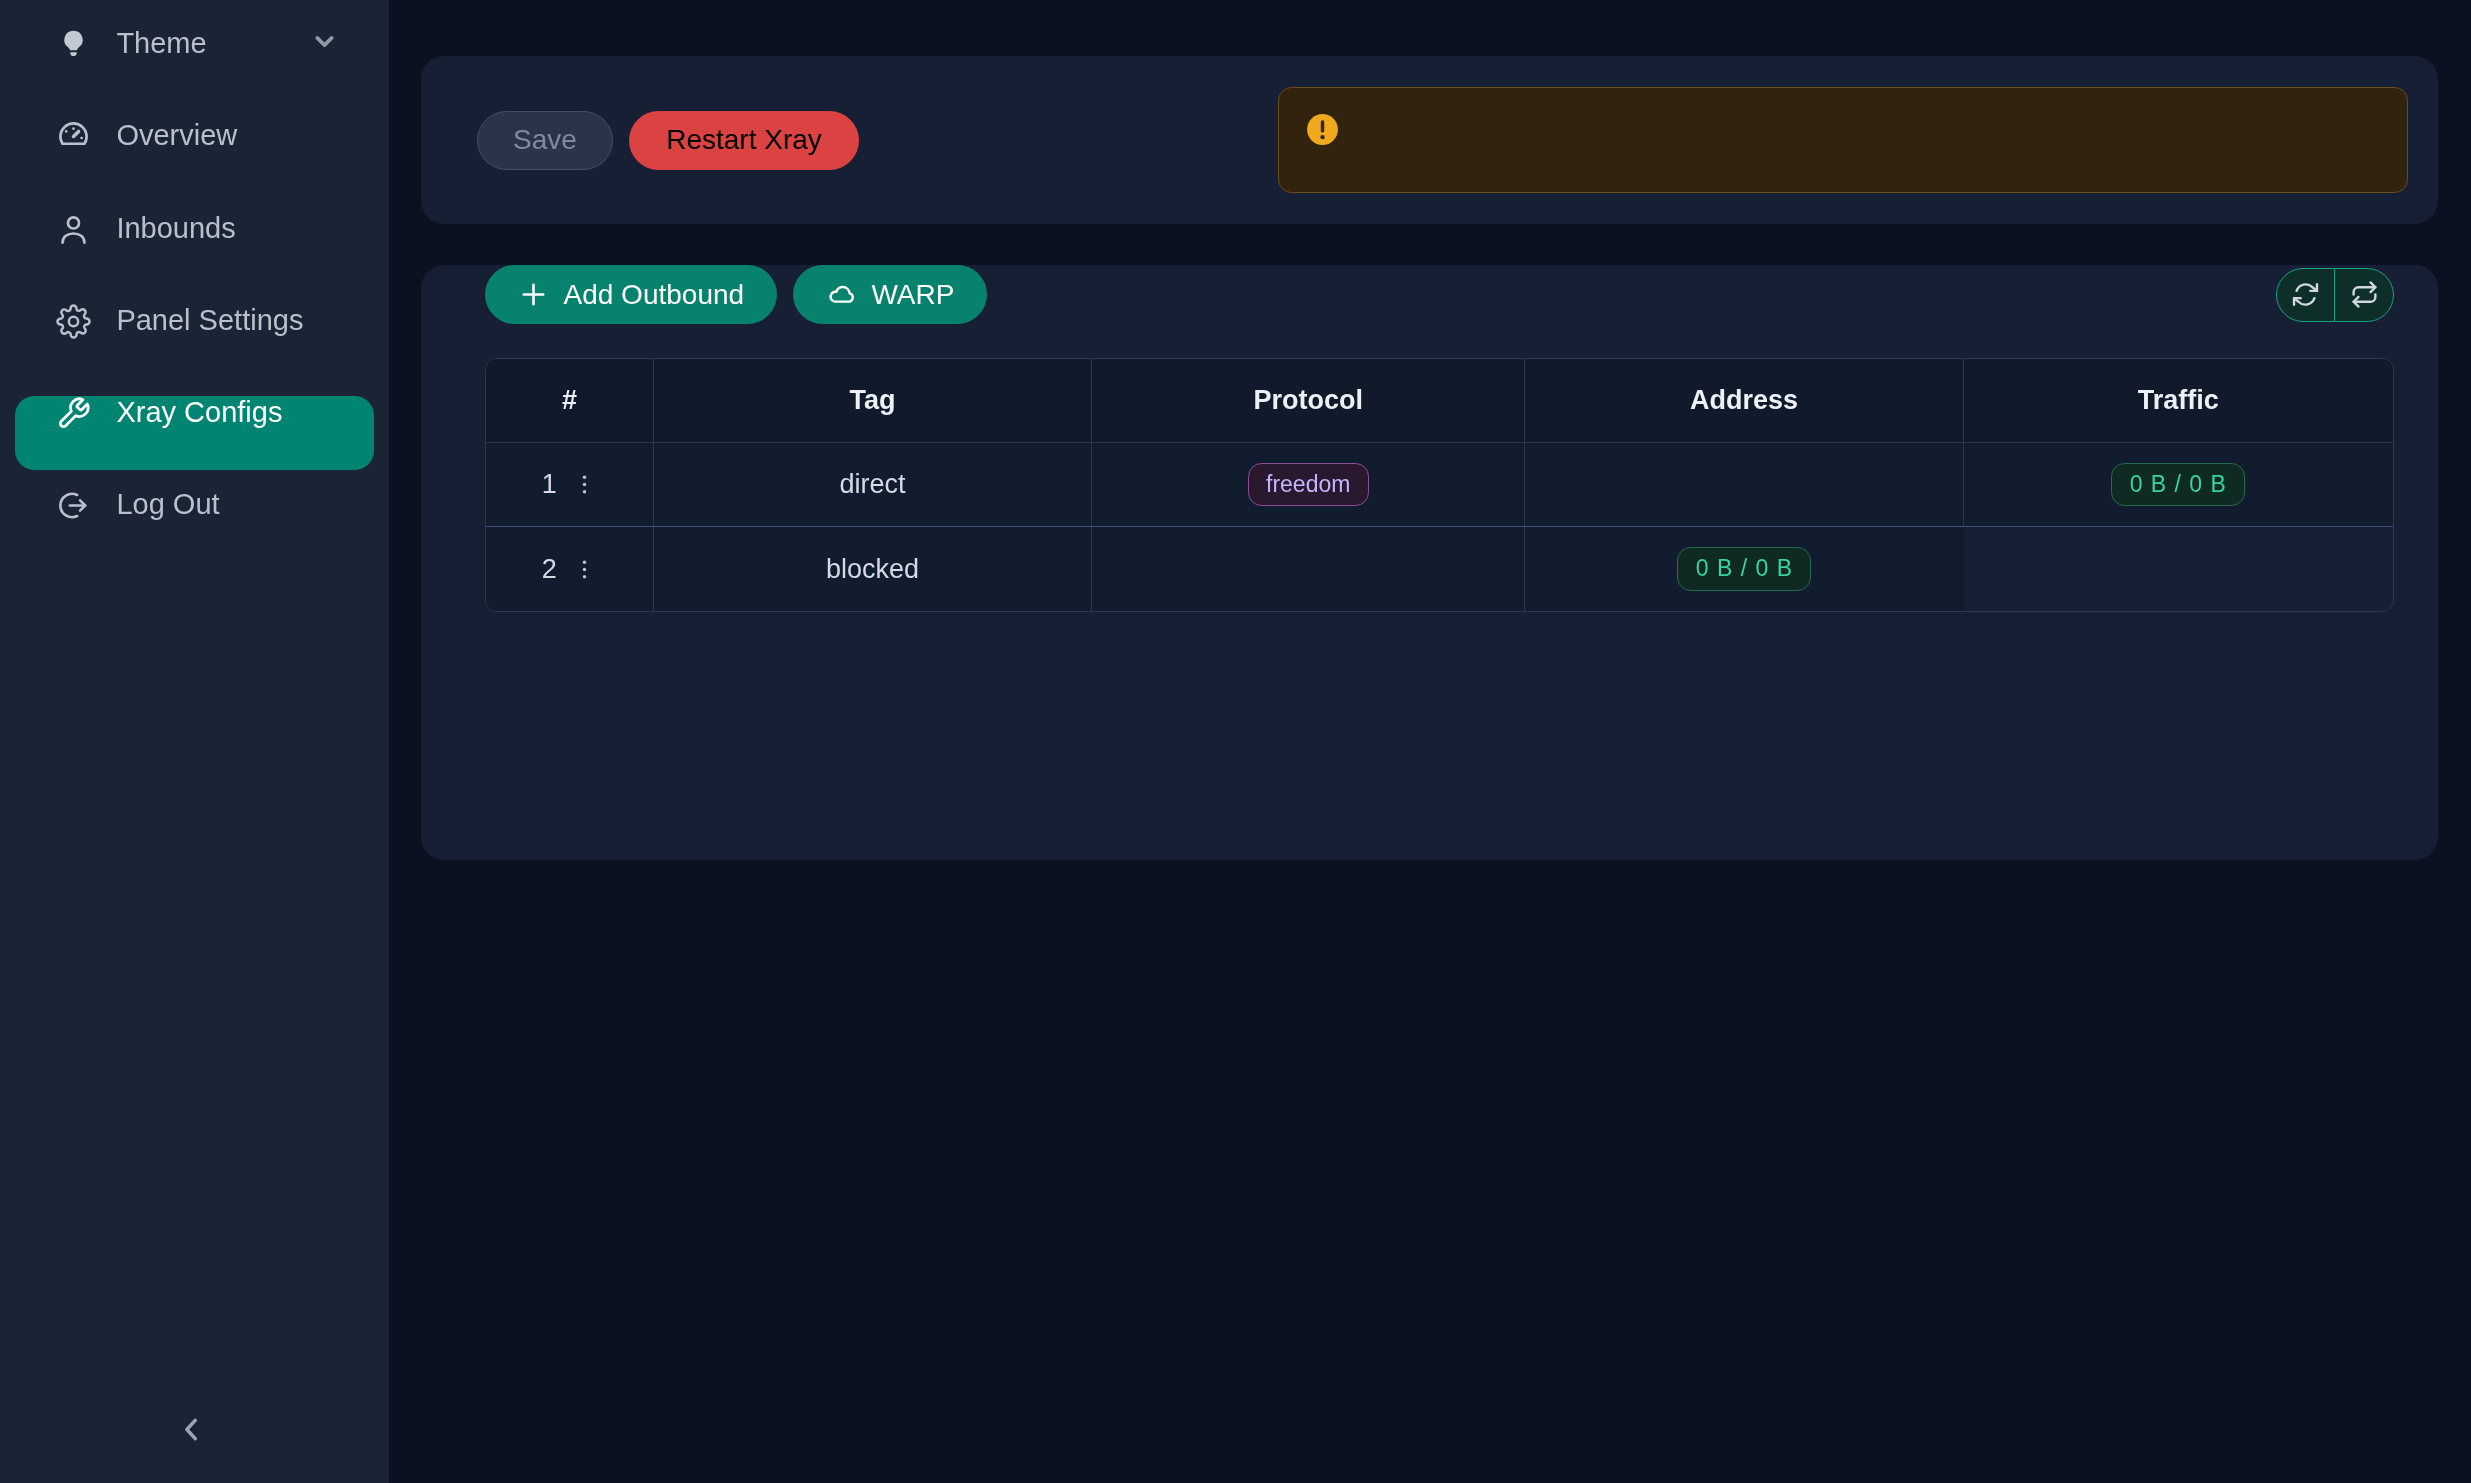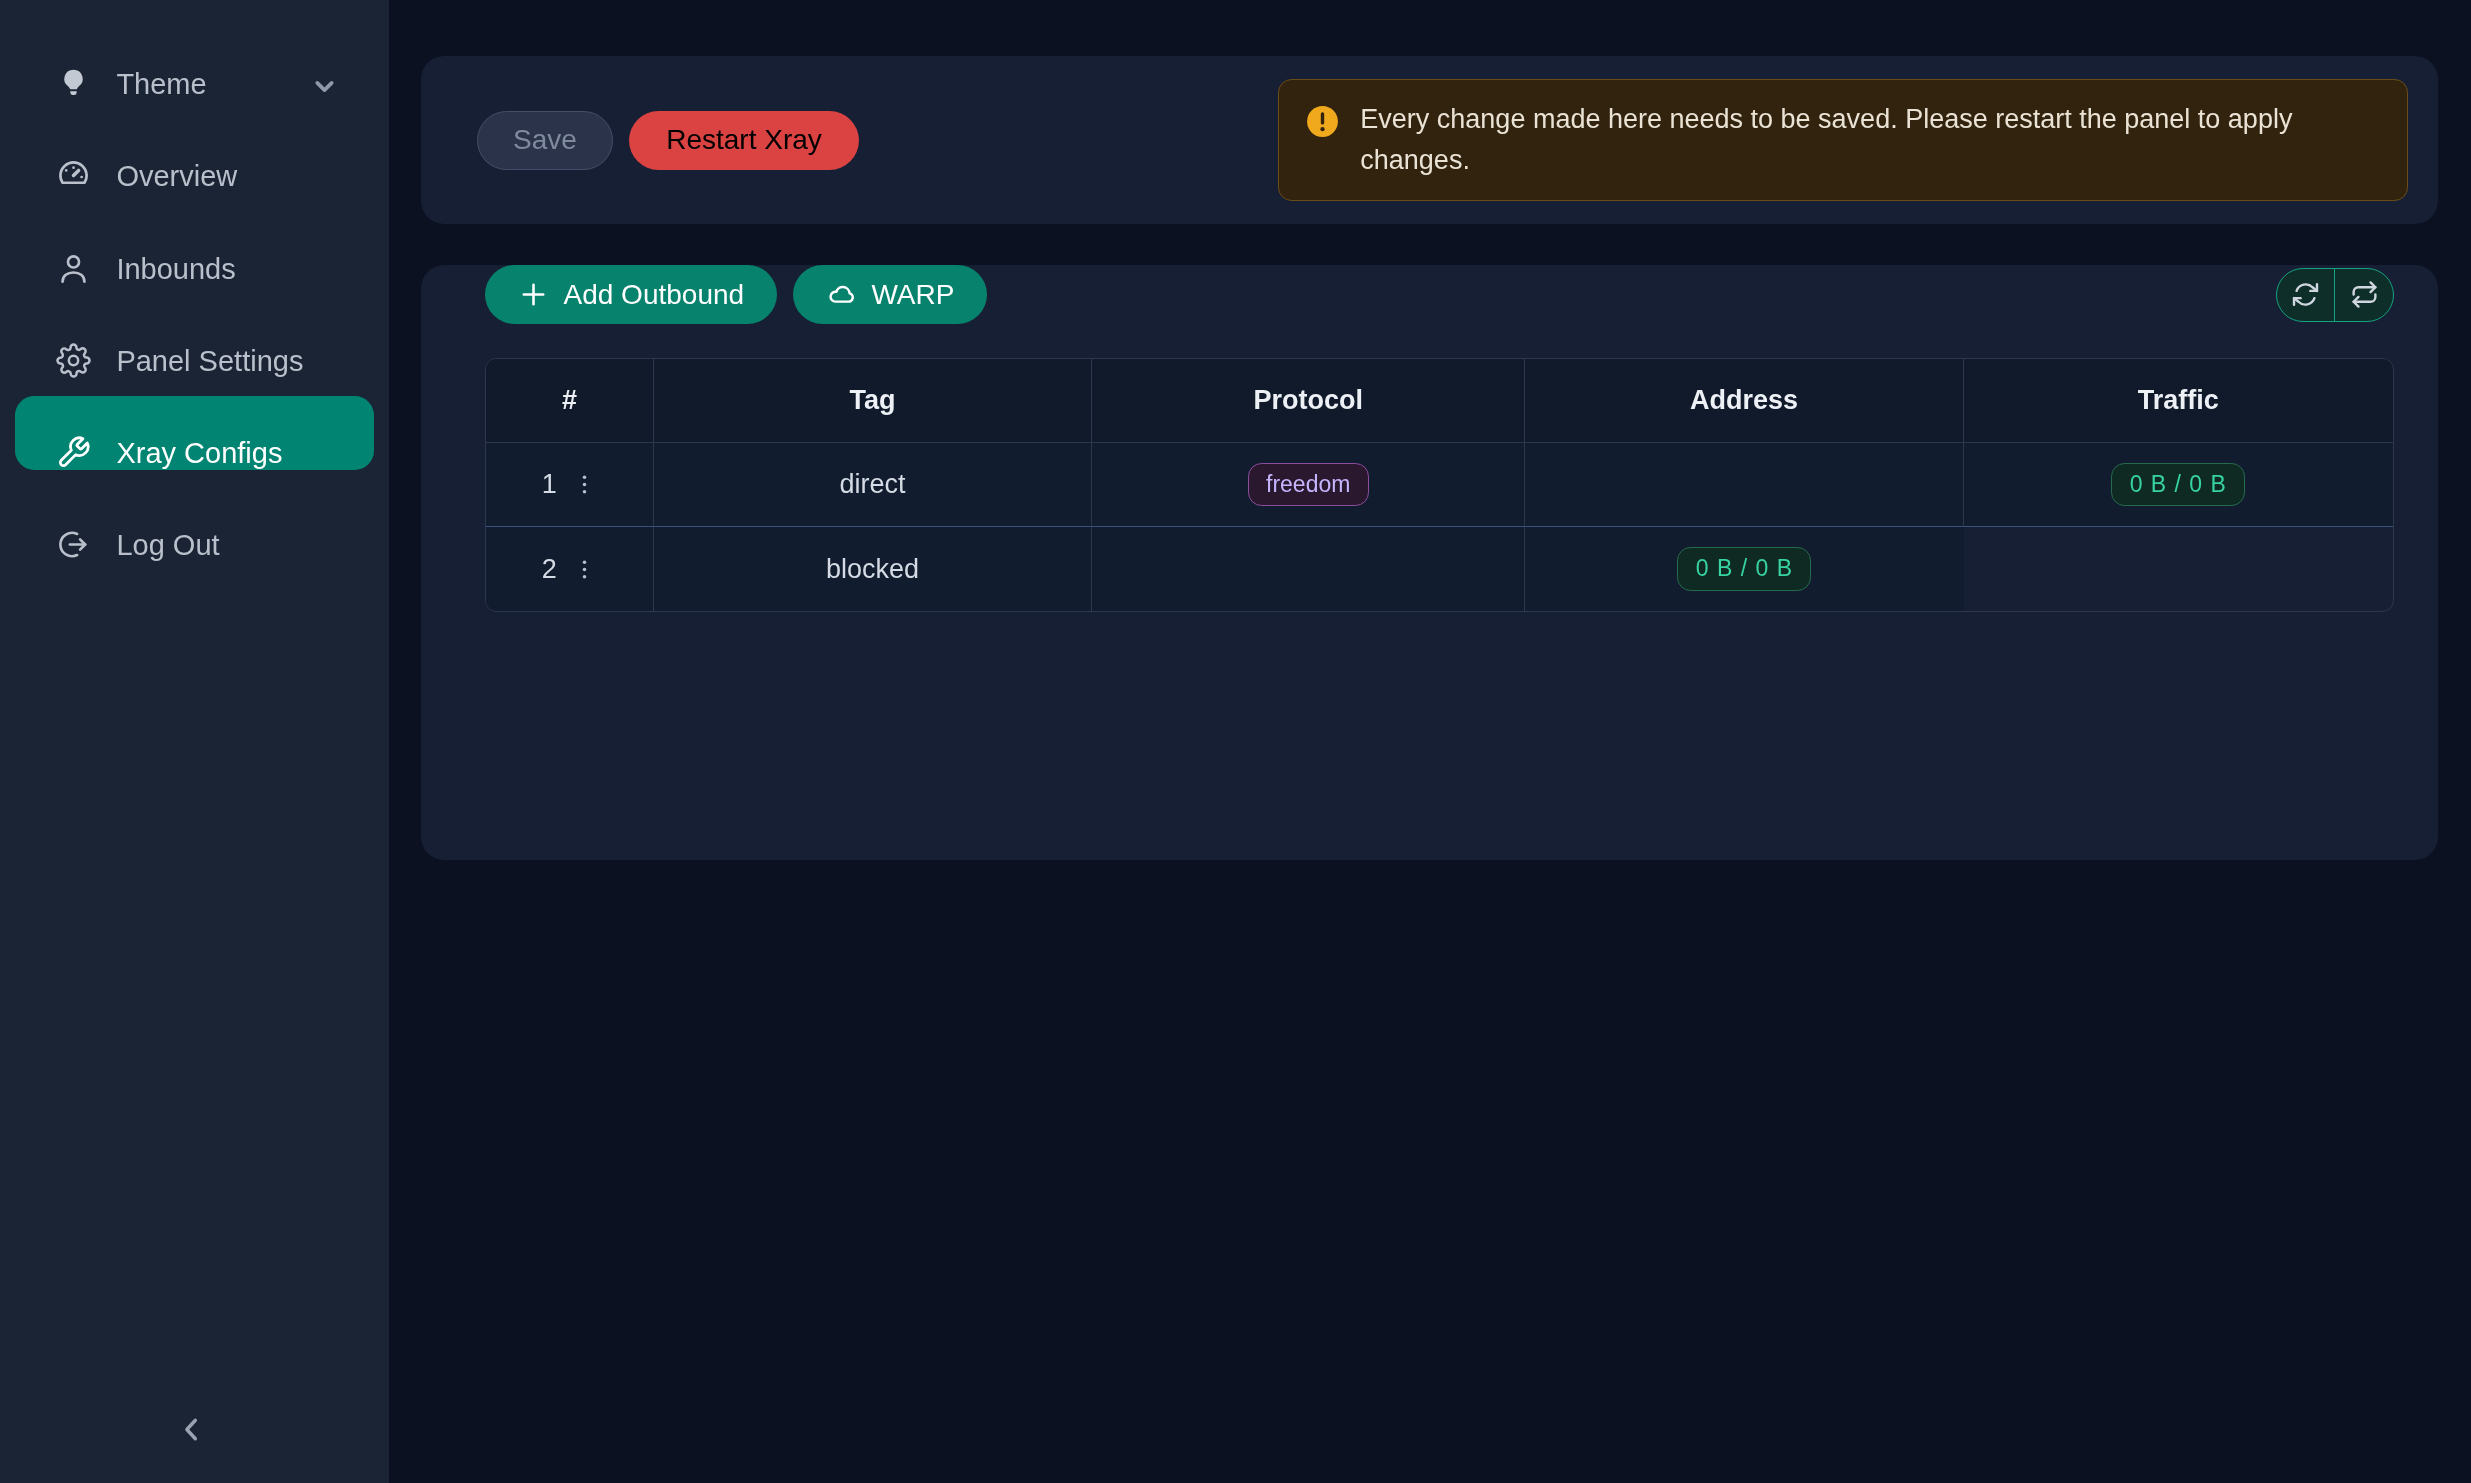--- a/index.html
+++ b/index.html
@@ -13,21 +13,21 @@
   .app { display:flex; width:2472px; height:1483px; background:#0b1120; }
 
   
   .sidebar {
     width:389px; height:100%; background:#1b2434;
     padding-top:27px; position:relative; flex-shrink:0;
   }
   .side-item {
     height:74px; margin:0 15.4px 18.3px 15.4px;
     padding:0 35px 0 41px;
-    display:flex; align-items:flex-end;
+    display:flex; align-items:flex-start;
     border-radius:19.3px;
     color:#b9c0cb; font-size:29px;
     cursor:pointer; user-select:none;
   }
   .side-item .icn { width:35px; height:35px; margin-right:25px; flex-shrink:0; display:flex; align-items:center; justify-content:center; }
   .side-item .icn svg { width:35px; height:35px; }
   .side-item.active { background:#018471; color:#ffffff; }
   .side-item .chev { margin-left:auto; width:29px; height:29px; color:#8f99a8; }
   .side-item .chev svg { width:29px; height:29px; }
   .collapse-btn {
@@ -220,21 +220,20 @@
       <button class="btn btn-restart">Restart Xray</button>
 
       <div class="alert">
         <span class="warn-icn">
           <svg viewBox="0 0 24 24">
             <circle cx="12" cy="12" r="10" fill="#f0a81c"></circle>
             <rect x="10.9" y="6" width="2.2" height="8" rx="1.1" fill="#32230f"></rect>
             <circle cx="12" cy="17" r="1.4" fill="#32230f"></circle>
           </svg>
         </span>
-        <span class="alert-text">Every change made here needs to be saved. Please restart the panel to apply changes.</span>
       </div>
     </section>
 
     <section class="card config-card">
 
 
       <div class="actions-row">
         <button class="btn btn-teal">
           <span class="bicn">
             <svg viewBox="0 0 24 24" fill="none" stroke="#ffffff" stroke-width="2" stroke-linecap="round">

